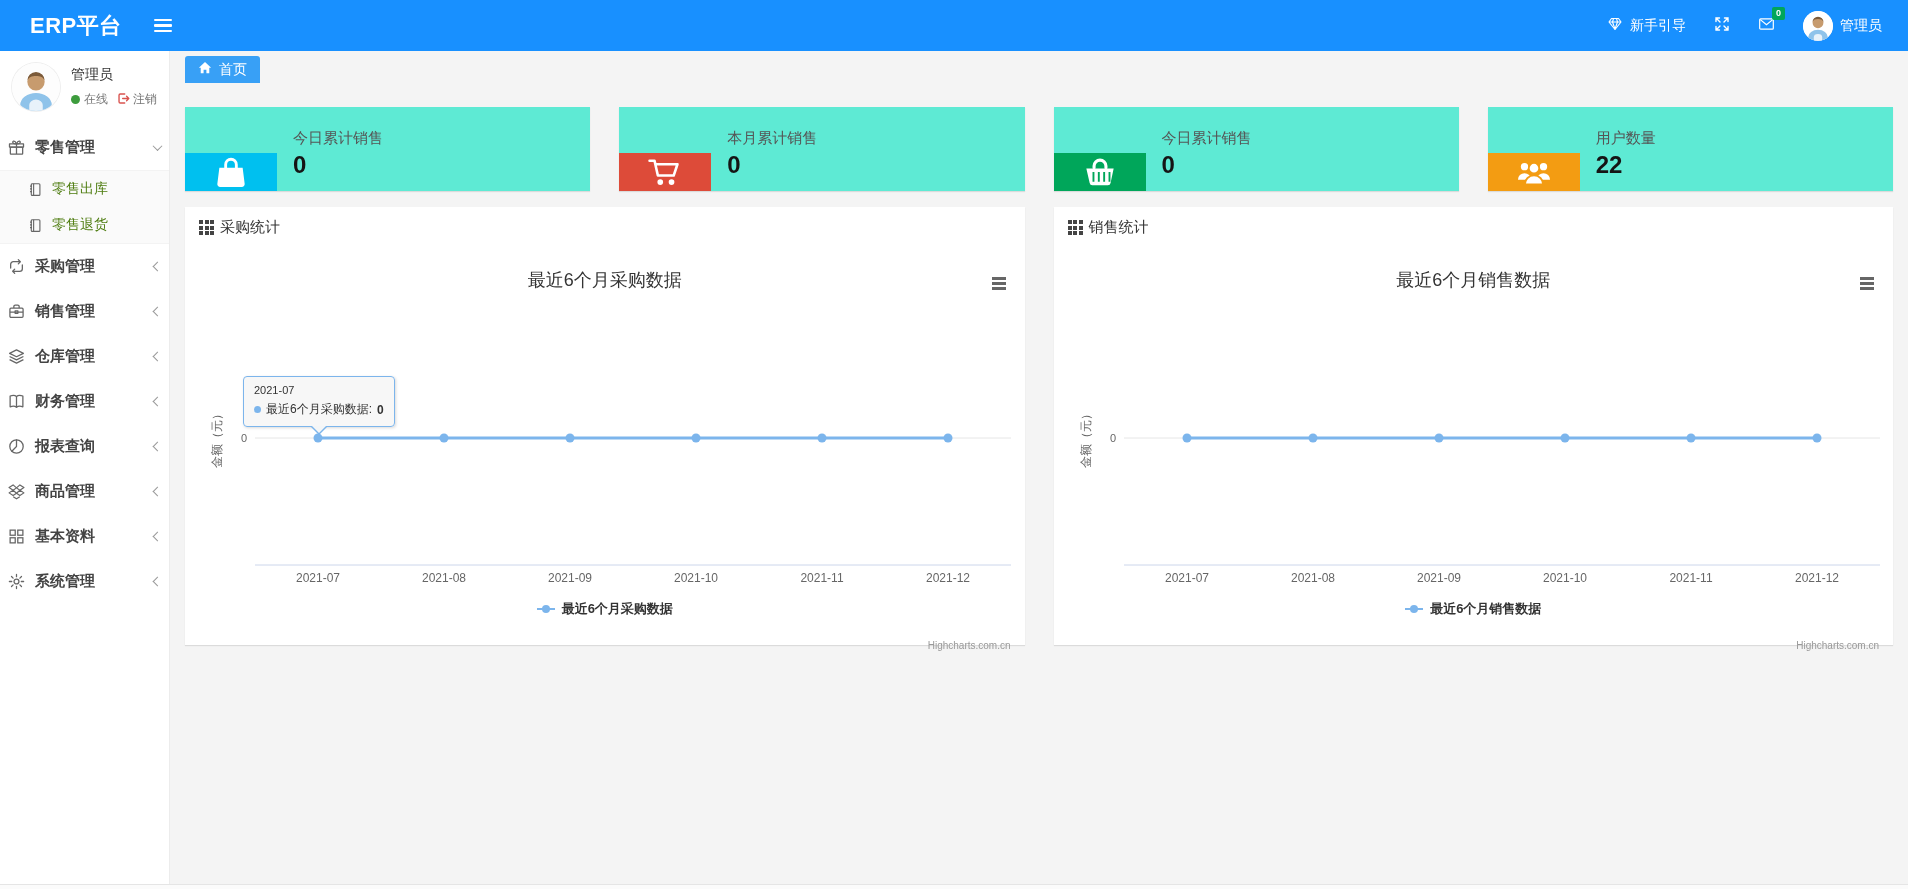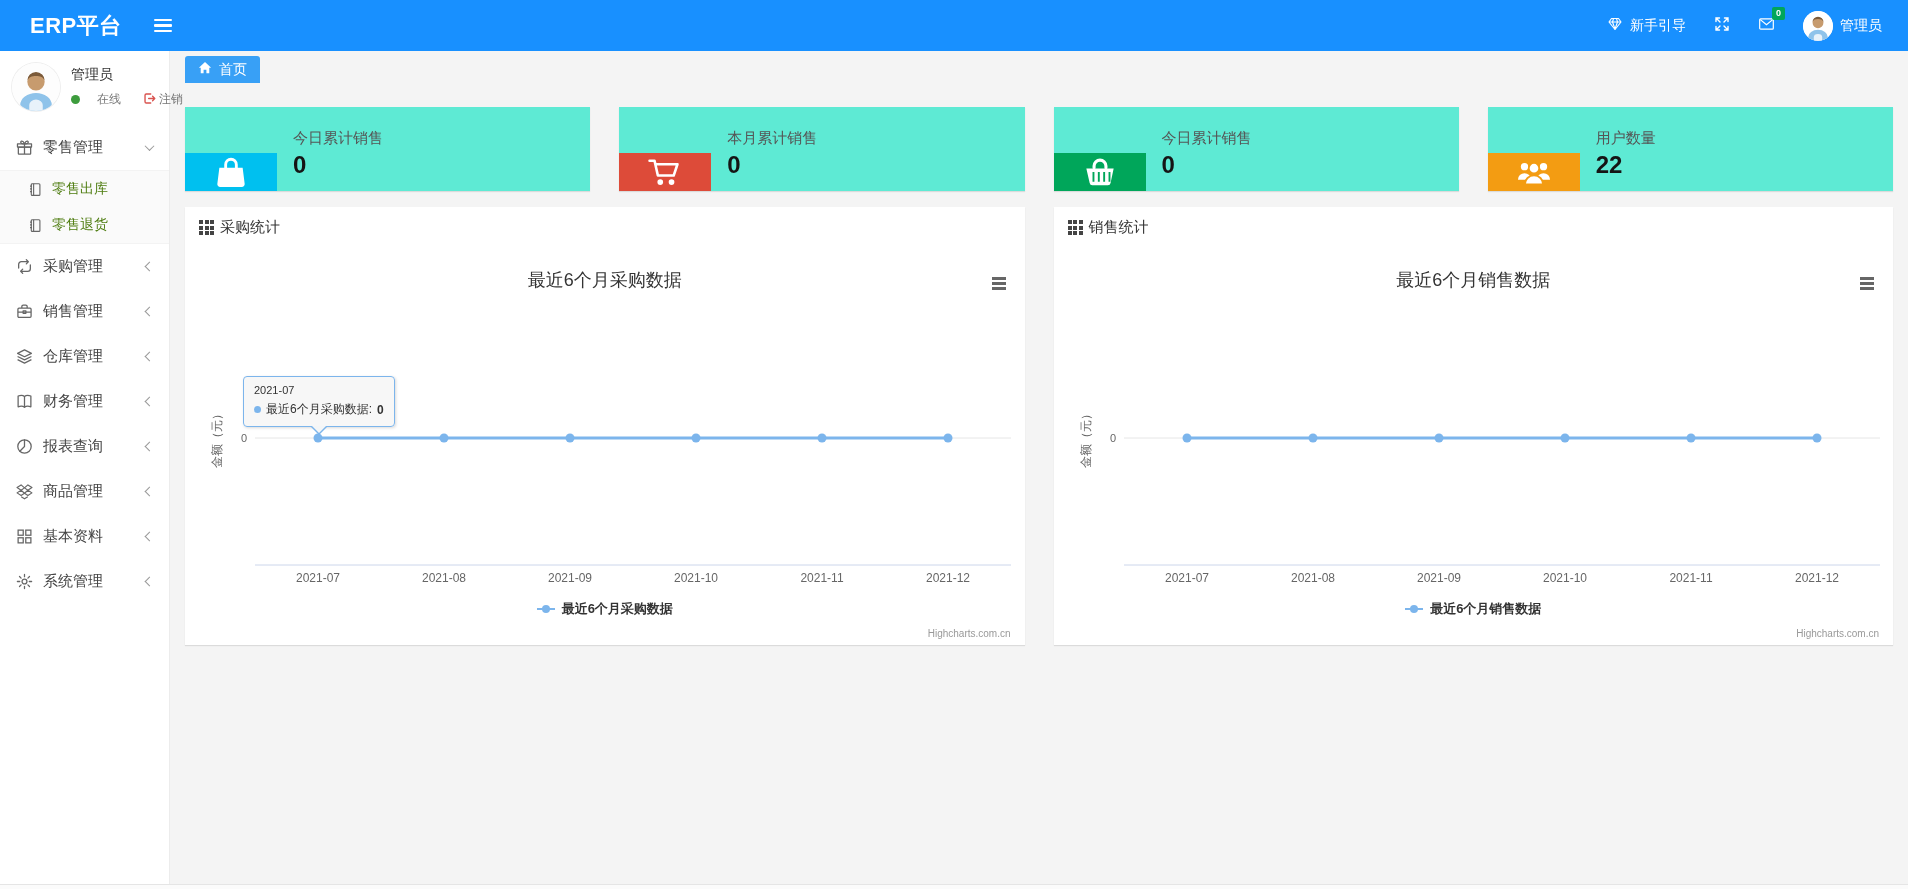--- a/index.html
+++ b/index.html
@@ -22,25 +22,25 @@
   .msg-wrap { position:relative; }
   .nav-badge { position:absolute; top:-9px; right:-10px; background:#00a65a; color:#fff; font-size:9px; font-weight:bold; padding:1px 4px; border-radius:2px; line-height:1.2; }
   .avatar-sm { width:30px; height:30px; border-radius:50%; overflow:hidden; background:#fff; flex:0 0 auto; }
   .avatar-sm svg, .avatar-lg svg { width:100%; height:100%; display:block; }
 
   
   .sidebar { position:absolute; top:51px; left:0; bottom:0; width:170px; background:#fff; z-index:10; border-right:1px solid #ececec; }
   .user-panel { display:flex; align-items:center; gap:11px; padding:12px 10px 14px 12px; }
   .avatar-lg { width:48px; height:48px; border-radius:50%; overflow:hidden; box-shadow:0 0 0 1px #eee; flex:0 0 auto; }
   .user-name { font-size:14px; color:#333; margin-bottom:7px; }
-  .user-status { font-size:12px; color:#777; display:flex; align-items:center; gap:17px; white-space:nowrap; }
+  .user-status { font-size:12px; color:#777; display:flex; align-items:center; gap:4px; white-space:nowrap; }
   .status-dot { width:9px; height:9px; border-radius:50%; background:#3d9c3d; display:inline-block; }
   .logout-link { display:flex; align-items:center; gap:3px; cursor:pointer; margin-left:5px; color:#777;justify-content:center; }
   .menu { list-style:none; font-size:15px; color:#444; }
-  .menu-item { display:flex; align-items:center; gap:10px; padding:13px 16px; cursor:pointer; font-weight:400; }
+  .menu-item { display:flex; align-items:center; gap:10px; padding:13px 8px; cursor:pointer; font-weight:700; }
   .mi-icon { width:17px; height:17px; color:#666; display:flex; align-items:center; justify-content:center; flex:0 0 auto; }
   .chev { margin-left:auto; width:7px; height:7px; border-right:1.4px solid #999; border-bottom:1.4px solid #999; flex:0 0 auto; }
   .chev.down { transform:rotate(45deg) translate(-1px,-1px); }
   .chev.left { transform:rotate(135deg); }
   .submenu { list-style:none; background:#fafafa; font-size:14px; border-top:1px solid #f3f3f3; border-bottom:1px solid #f3f3f3; }
   .submenu-item { display:flex; align-items:center; gap:9px; padding:9px 16px 9px 28px; color:#4d7c0f; cursor:pointer; }
   .submenu-item .mi-icon { width:15px; height:15px; }
 
   
   .content { position:absolute; left:170px; right:0; top:51px; bottom:0; padding:5px 15px 0; }
@@ -62,21 +62,21 @@
 
   .chart { position:relative; height:397px; }
   .hc-svg { position:absolute; left:0; top:0; width:100%; height:100%; font-family:"Liberation Sans", sans-serif; }
   .hc-title { position:absolute; top:20px; left:0; right:0; text-align:center; font-size:18px; color:#333; z-index:2; }
   .hc-menu-btn { position:absolute; top:26px; right:16px; display:flex; flex-direction:column; gap:2px; cursor:pointer; z-index:3; padding:3px; }
   .hc-menu-btn span { width:14px; height:3px; background:#666; }
   .hc-yaxis-title { position:absolute; left:32px; top:190px; transform:translate(-50%,-50%) rotate(-90deg); font-size:12px; color:#666; white-space:nowrap; z-index:2; }
   .hc-legend { position:absolute; top:352px; left:0; right:0; display:flex; align-items:center; justify-content:center; gap:7px; font-size:13px; font-weight:bold; color:#333; cursor:pointer; z-index:2; }
   .legend-line { width:18px; height:2px; background:#7cb5ec; position:relative; }
   .legend-dot { position:absolute; left:50%; top:50%; width:8px; height:8px; border-radius:50%; background:#7cb5ec; transform:translate(-50%,-50%); }
-  .hc-credits { position:absolute; right:14px; top:380px; font-size:10px; color:#999; cursor:pointer; z-index:2; }
+  .hc-credits { position:absolute; right:14px; top:392px; font-size:10px; color:#999; cursor:pointer; z-index:2; }
 
   .hc-tooltip { position:absolute; top:128px; left:58px; background:rgba(247,247,247,.95); border:1px solid #7cb5ec; border-radius:4px; padding:7px 10px 8px; font-size:11px; color:#333; white-space:nowrap; box-shadow:1px 1px 3px rgba(0,0,0,.15); z-index:4; }
   .hc-tooltip:after { content:""; position:absolute; bottom:-7px; left:68px; border:7px solid transparent; border-bottom:none; border-top:7px solid rgba(247,247,247,.98); }
   .hc-tooltip:before { content:""; position:absolute; bottom:-8.5px; left:67px; border:8px solid transparent; border-bottom:none; border-top:8px solid #7cb5ec; }
   .tt-header { font-size:11px; color:#333; }
   .tt-row { margin-top:5px; font-size:12px; display:flex; align-items:center; gap:5px; }
   .tt-dot { width:7px; height:7px; border-radius:50%; background:#7cb5ec; display:inline-block; }
   .tt-value { font-weight:bold; }
 
   .footer-strip { position:absolute; left:0; right:0; bottom:0; height:5px; background:#fbfbfb; border-top:1px solid #e5e5e5; z-index:30; }

